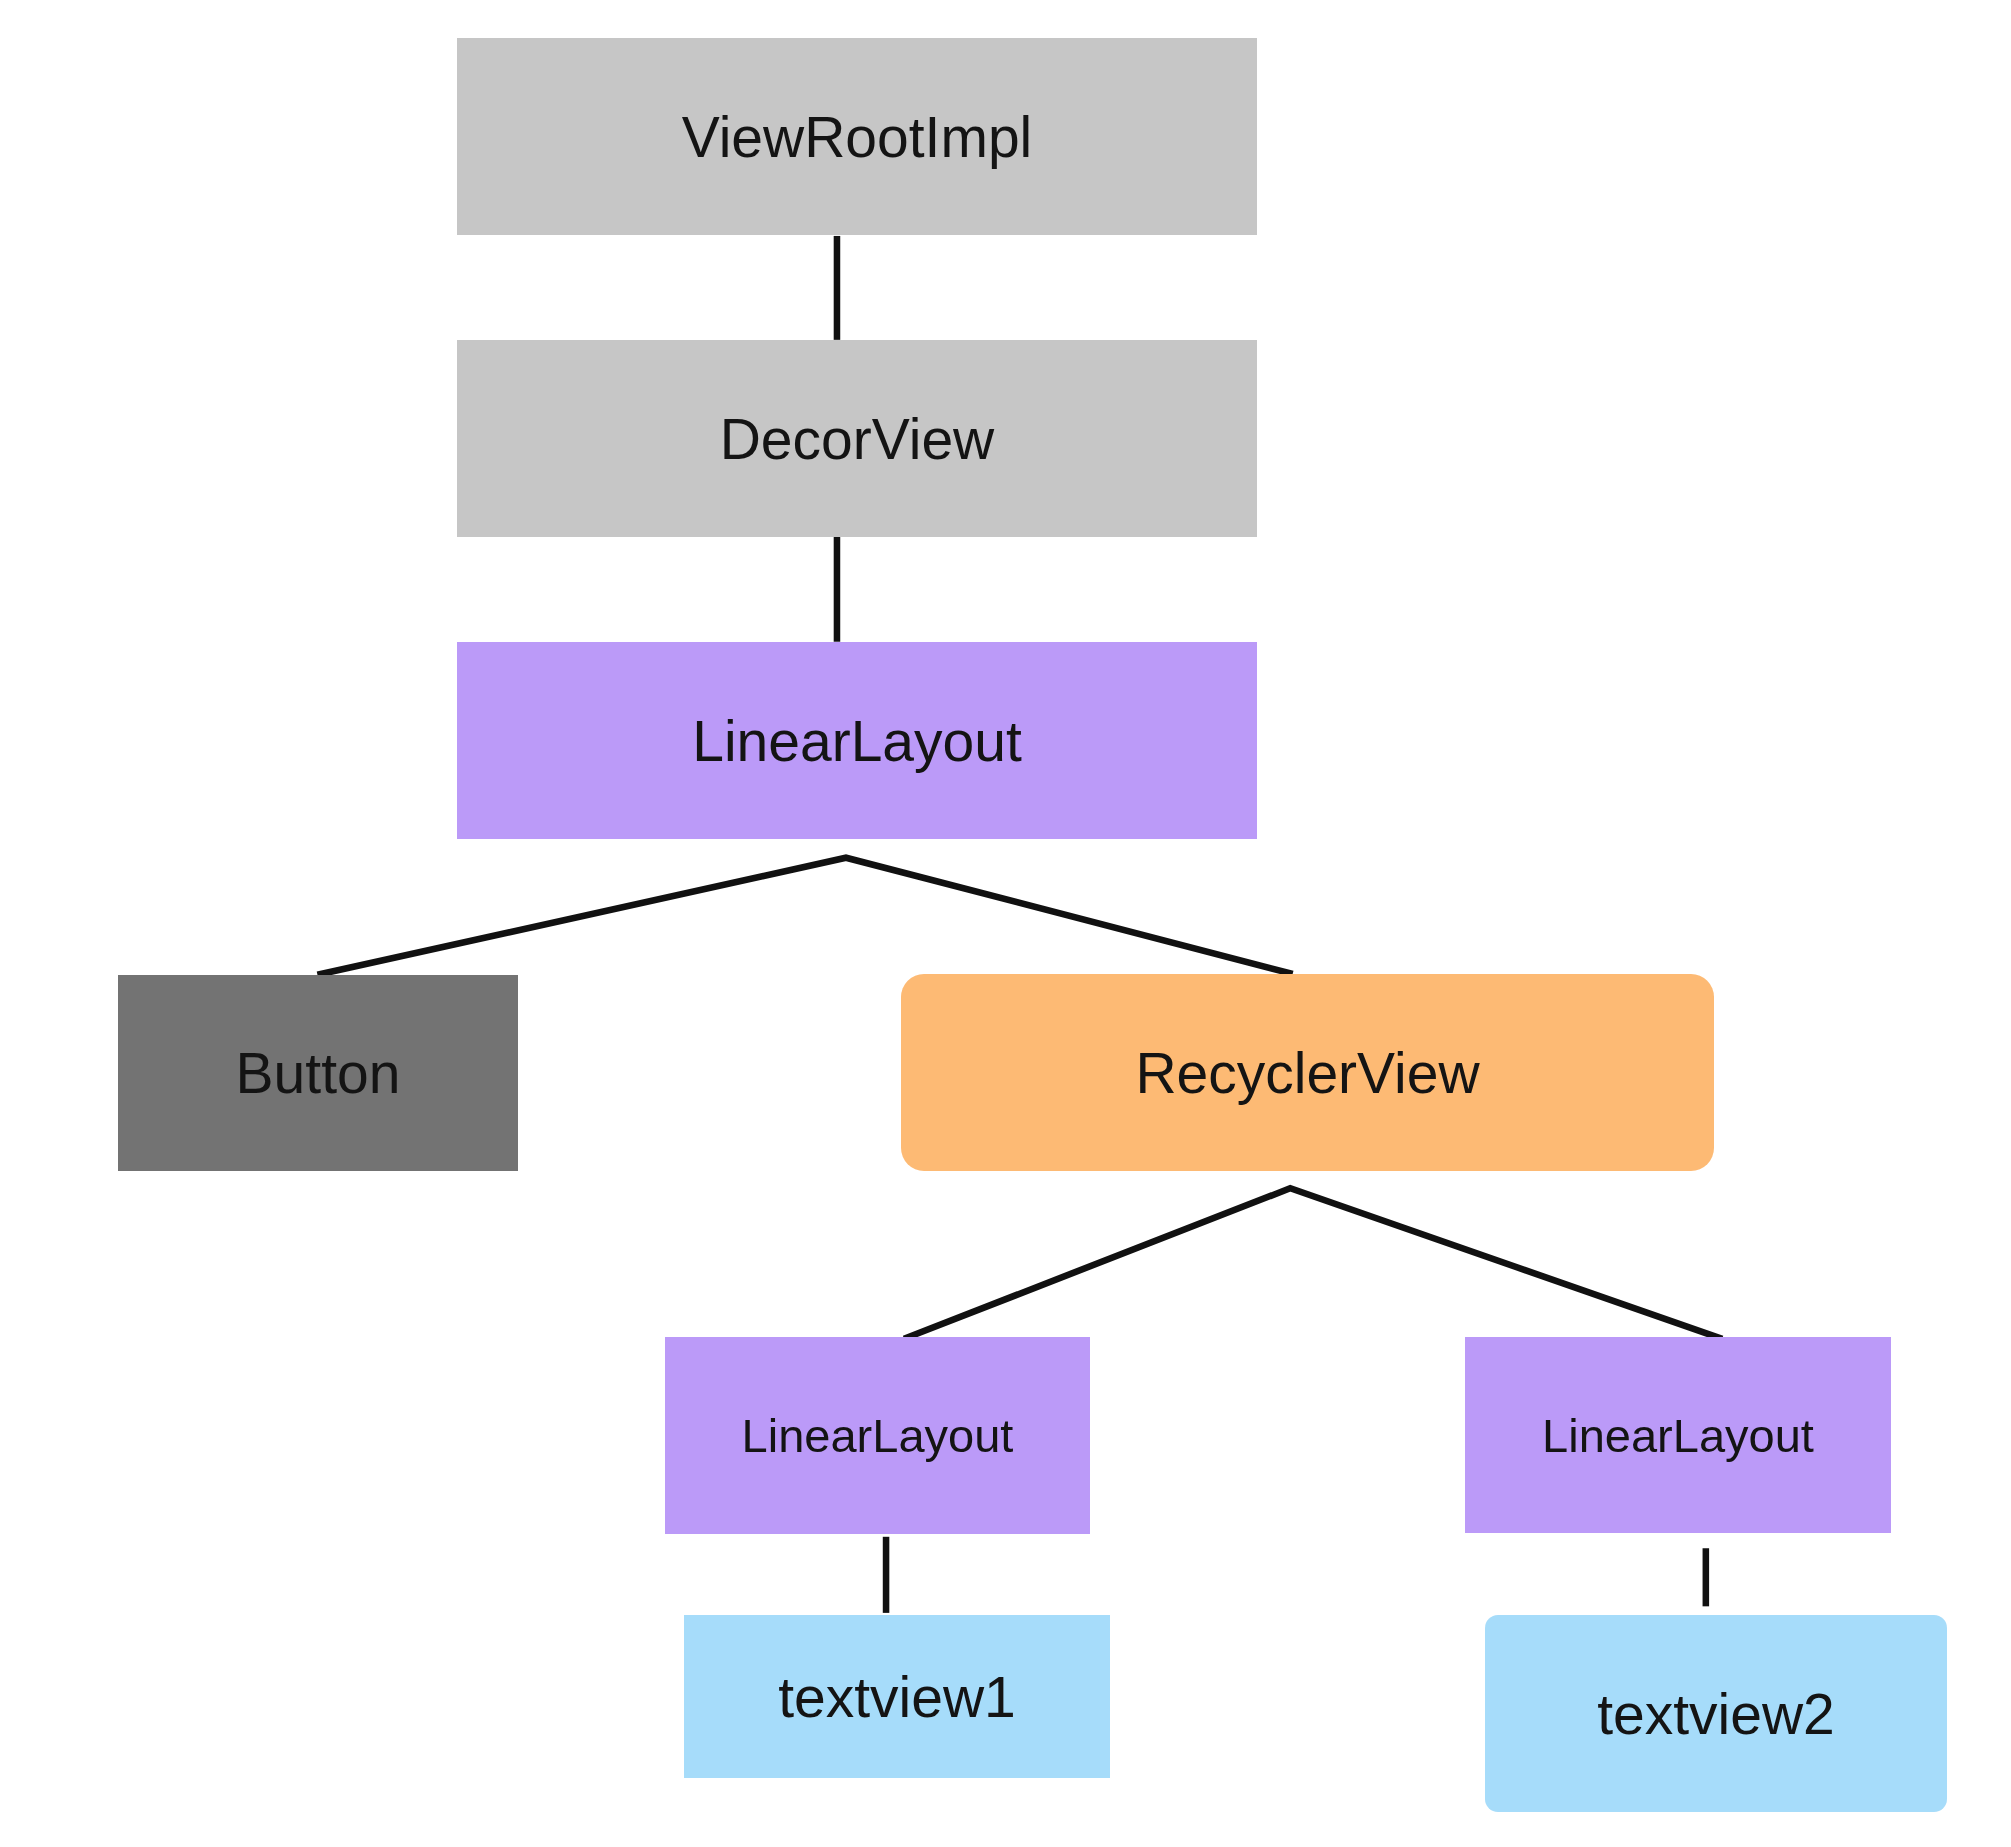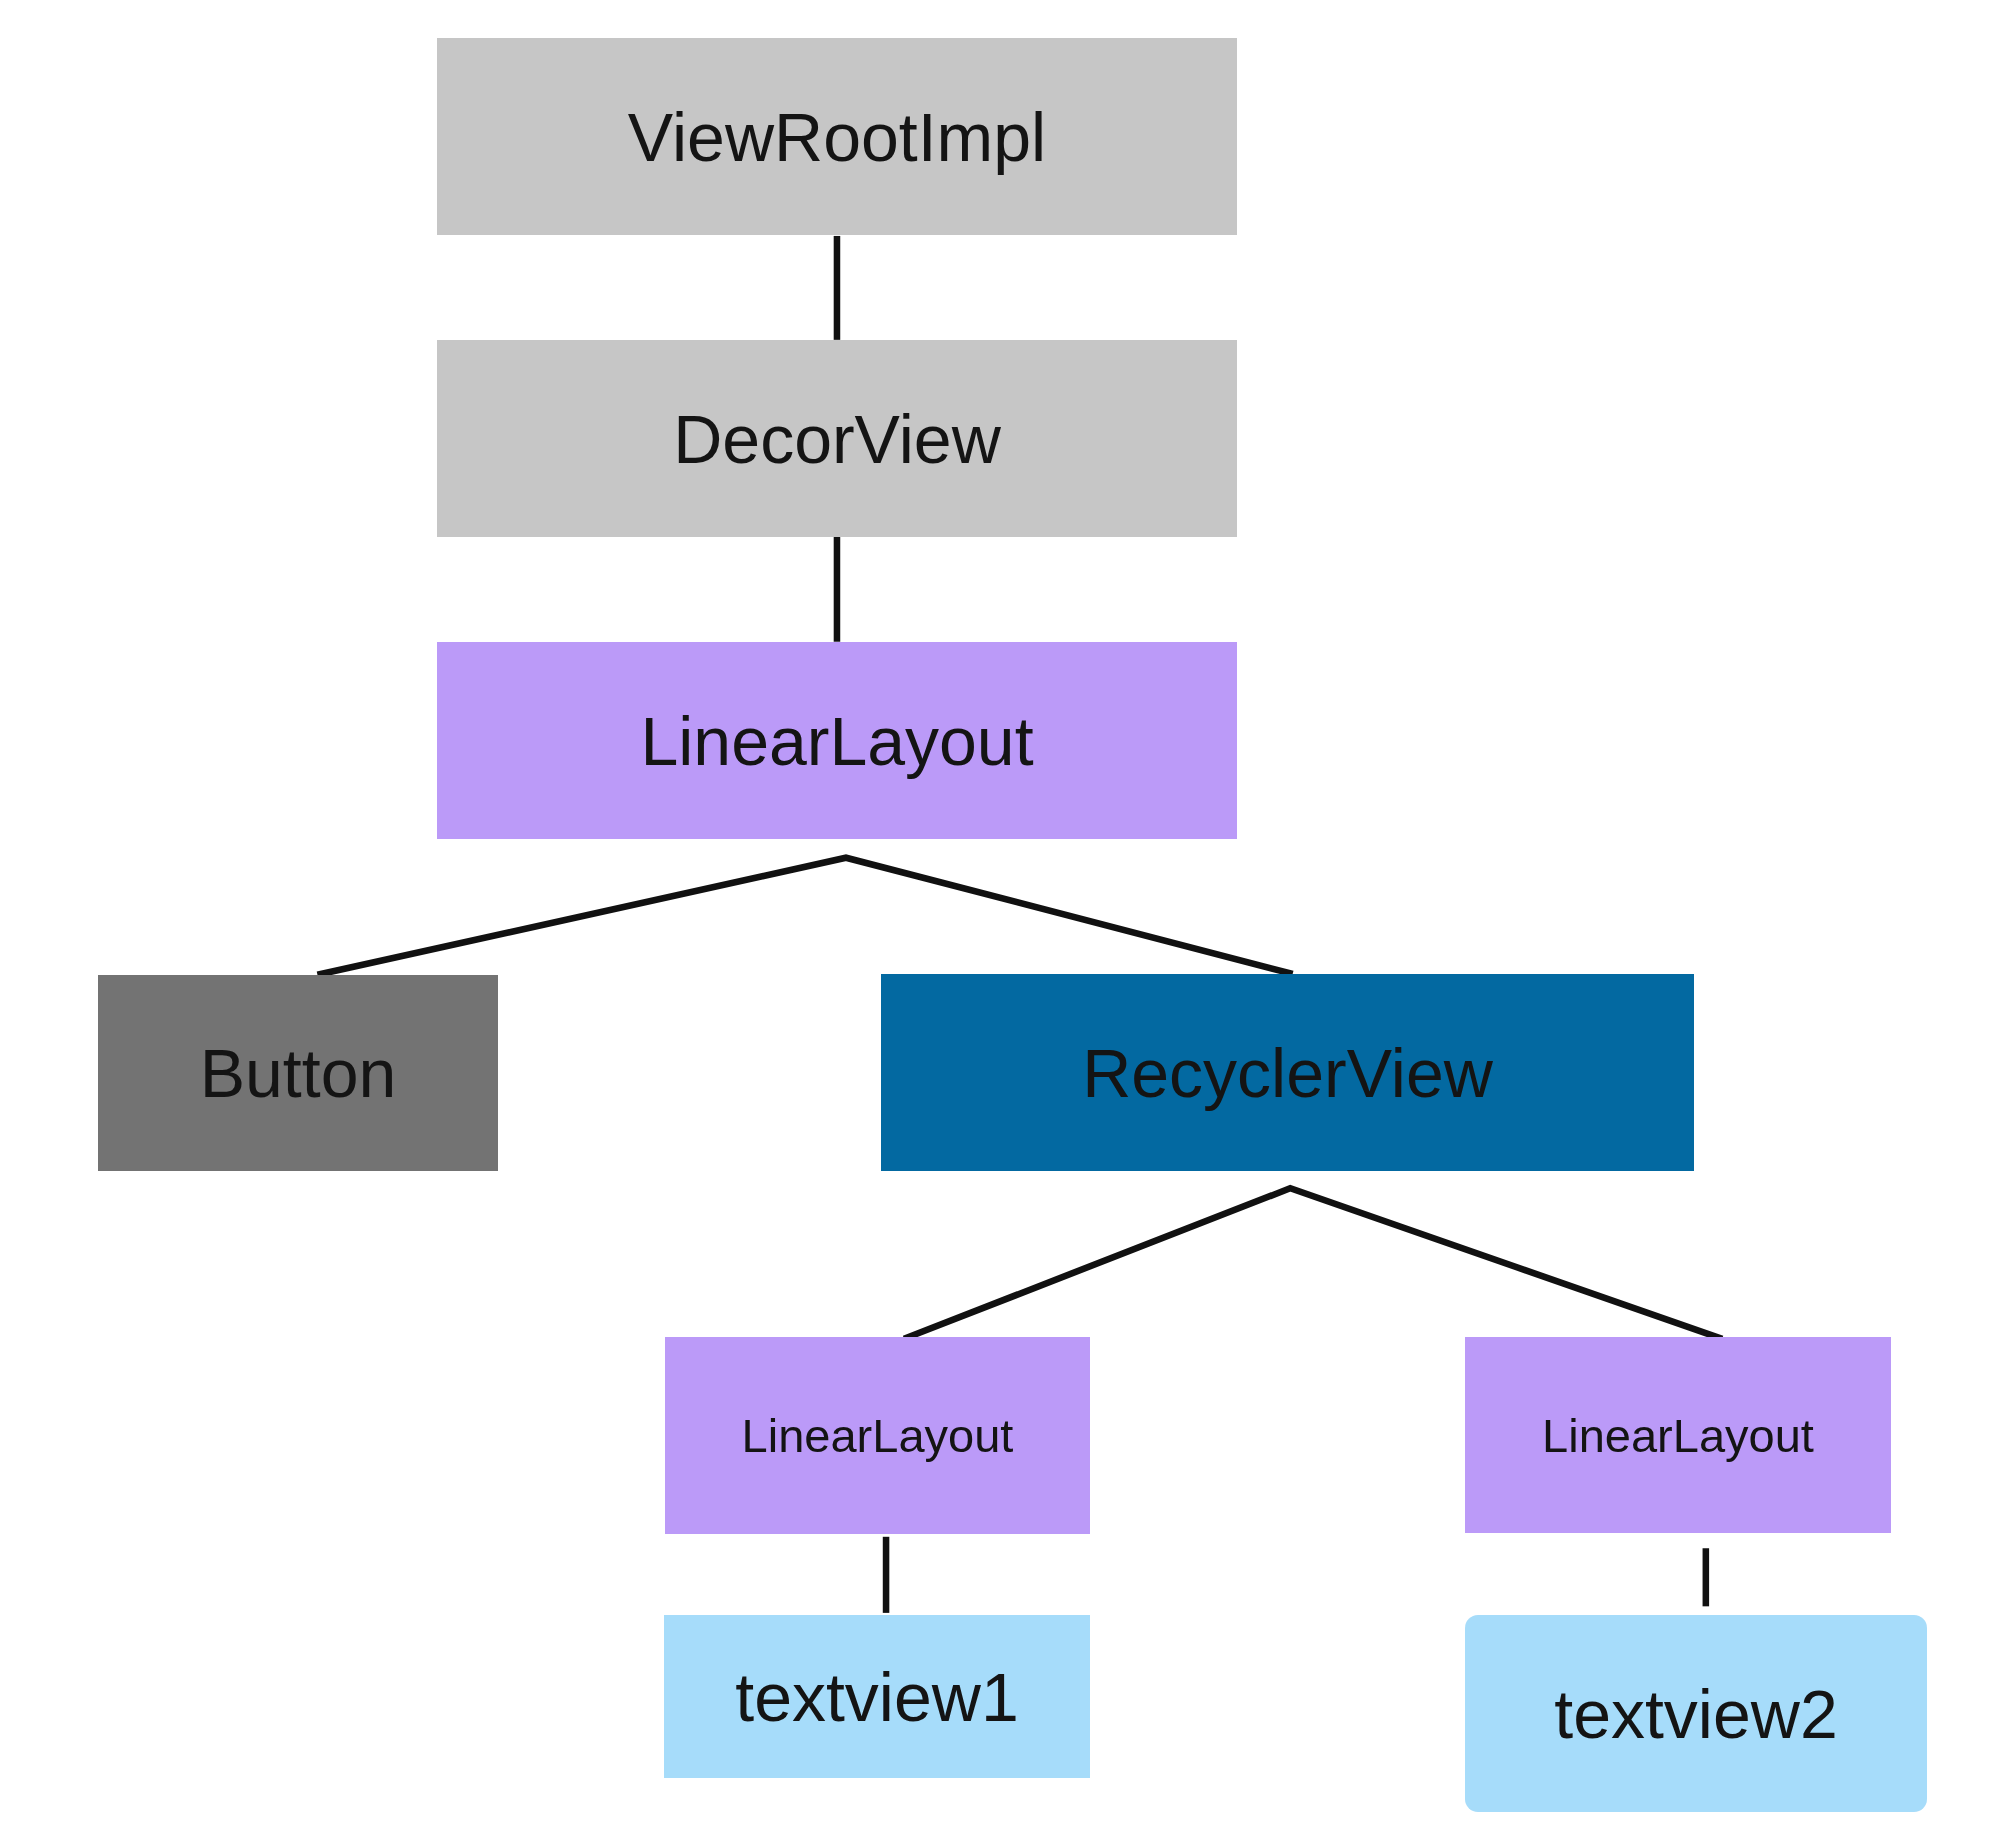--- a/index.html
+++ b/index.html
@@ -30,21 +30,21 @@
   }
   .node {
     position: absolute;
     display: flex;
     align-items: center;
     justify-content: center;
     color: #141414;
     text-align: center;
     white-space: nowrap;
   }
-  .node.big   { font-size: 68px; }
+  .node.big   { font-size: 57px; margin-left: 20px; }
   .node.small { font-size: 47px; }
 
   
   .n-viewrootimpl      { left: 437px;  top: 38px;   width: 800px; height: 197px; }
   .n-decorview         { left: 437px;  top: 340px;  width: 800px; height: 197px; text-align: right; }
   .n-linearlayout-root { left: 437px;  top: 642px;  width: 800px; height: 197px; }
   .n-button            { left: 98px;  top: 975px; width: 400px; height: 196px; }
   .n-recyclerview      { left: 881px; top: 974px; width: 813px; height: 197px; }
   .n-linearlayout-item1{ left: 665px;  top: 1337px; width: 425px; height: 197px; }
   .n-linearlayout-item2{ left: 1465px; top: 1337px; width: 426px; height: 196px; }
@@ -74,21 +74,21 @@
   </div>
 
   <div class="node big n-linearlayout-root" style="background-color: rgb(187, 154, 248);">
     <span>LinearLayout</span>
   </div>
 
   <div class="node big n-button" style="background-color: #737373;">
     <span>Button</span>
   </div>
 
-  <div class="node big n-recyclerview" style="background-color: #0369a1;">
+  <div class="node big n-recyclerview" style="background-color: #fdba74; border-radius: 23px;">
     <span>RecyclerView</span>
   </div>
 
   <div class="node small n-linearlayout-item1" style="background-color: rgb(187, 154, 248);">
     <span>LinearLayout</span>
   </div>
 
   <div class="node small n-linearlayout-item2" style="background-color: rgb(187, 154, 248);">
     <span>LinearLayout</span>
   </div>

